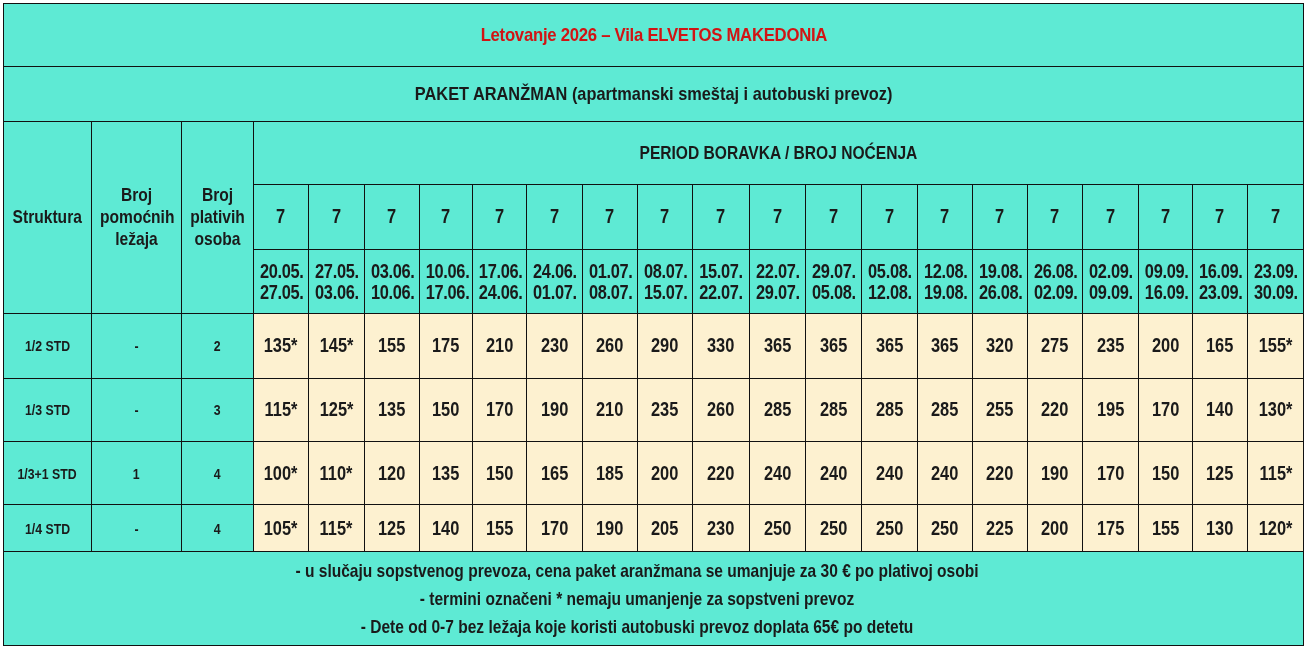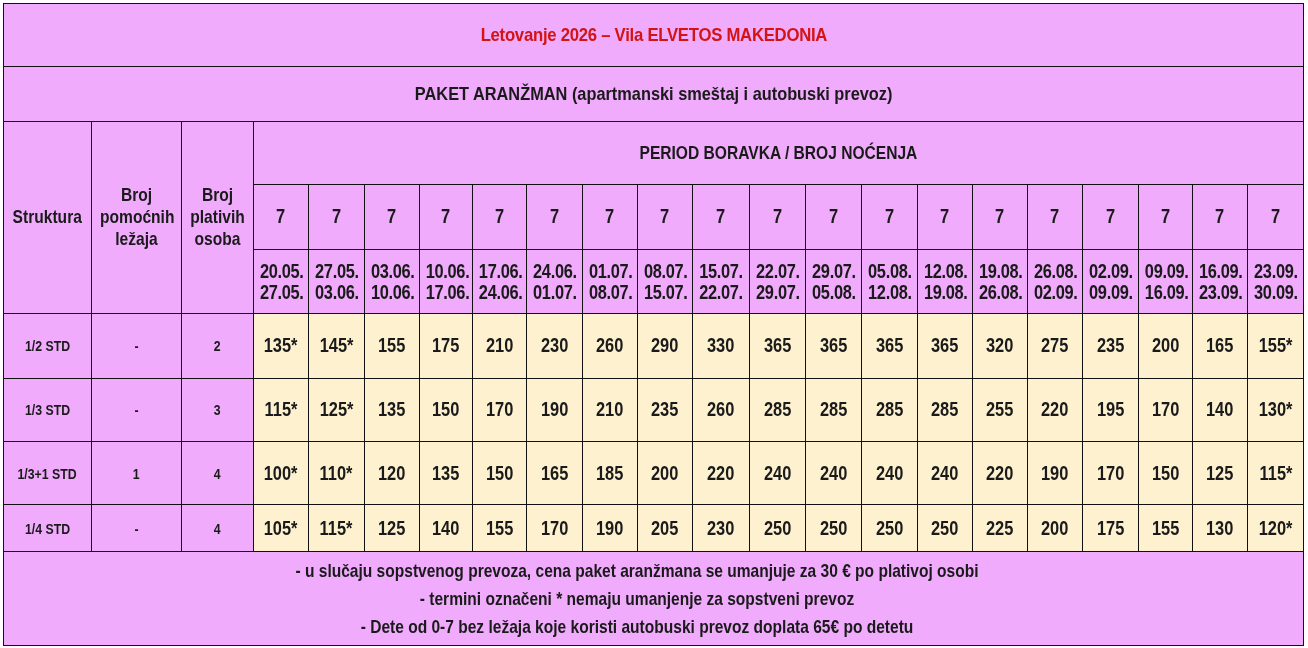--- a/index.html
+++ b/index.html
@@ -11,21 +11,21 @@
     border-collapse: collapse; table-layout: fixed;
     font-family: "Liberation Sans", sans-serif;
     color: #1a1a1a;
   }
   table.price td {
     border: 1.6px solid #111;
     text-align: center; vertical-align: middle;
     padding: 0; overflow: hidden; white-space: nowrap;
     font-weight: bold;
   }
-  .blue { background: #f0abfc; }
+  .blue { background: #5eead4; }
   .cream { background: #fdf1d0; }
   .title { color: #d11414; font-size: 19px; letter-spacing: -0.3px; transform: scaleX(0.88); display: inline-block; }
   .subtitle { font-size: 19px; transform: scaleX(0.86); display: inline-block; }
   .cond { display: inline-block; transform: scaleX(0.82); }
   .hdr { font-size: 19px; line-height: 22px; }
   .nights { font-size: 20px; }
   .date { font-size: 21px; line-height: 21px; letter-spacing: -0.4px; }
   .date .cond { transform: scaleX(0.78); }
   .price-cell { font-size: 20px; }
   .row-label { font-size: 15px; }

